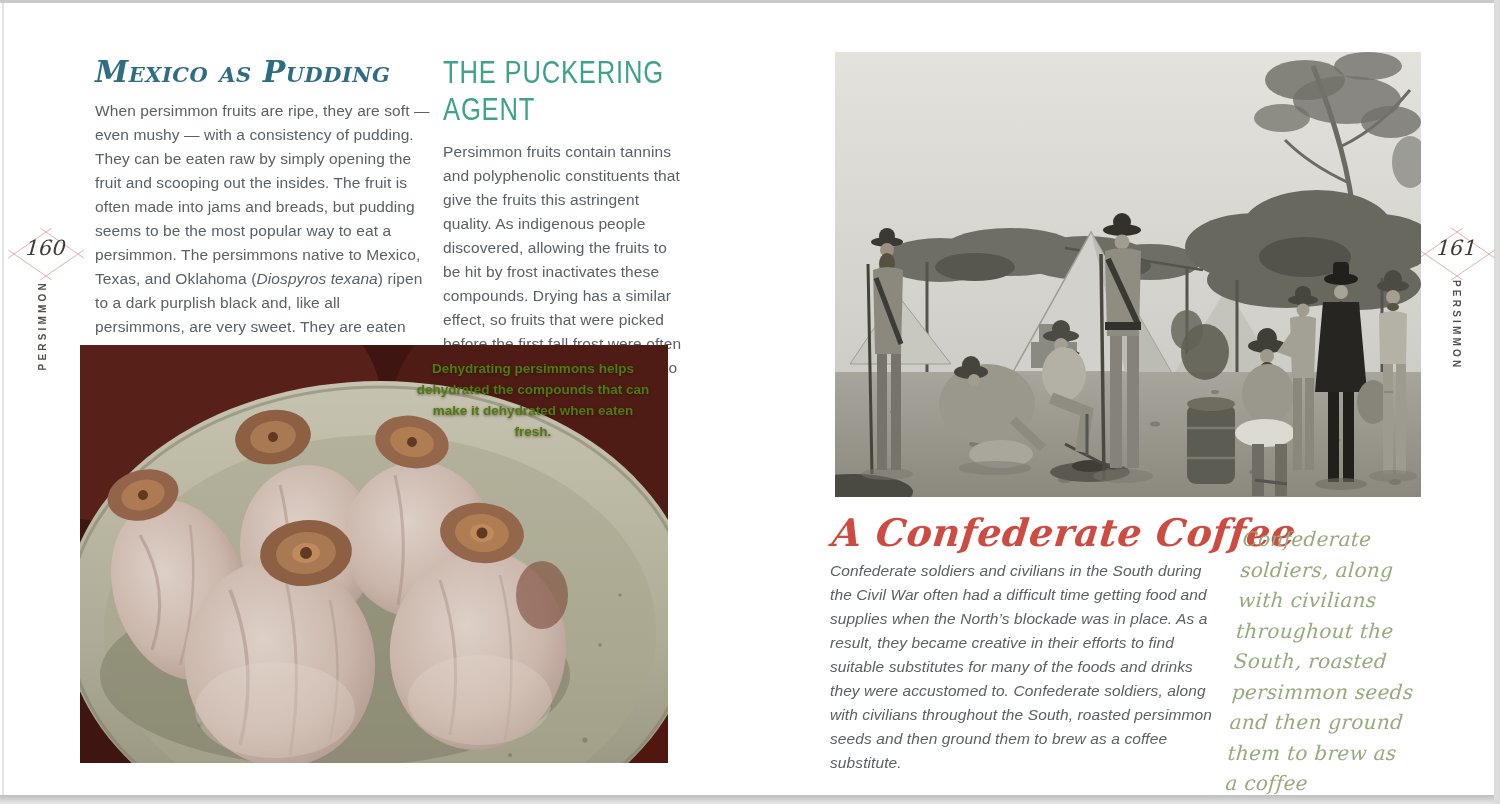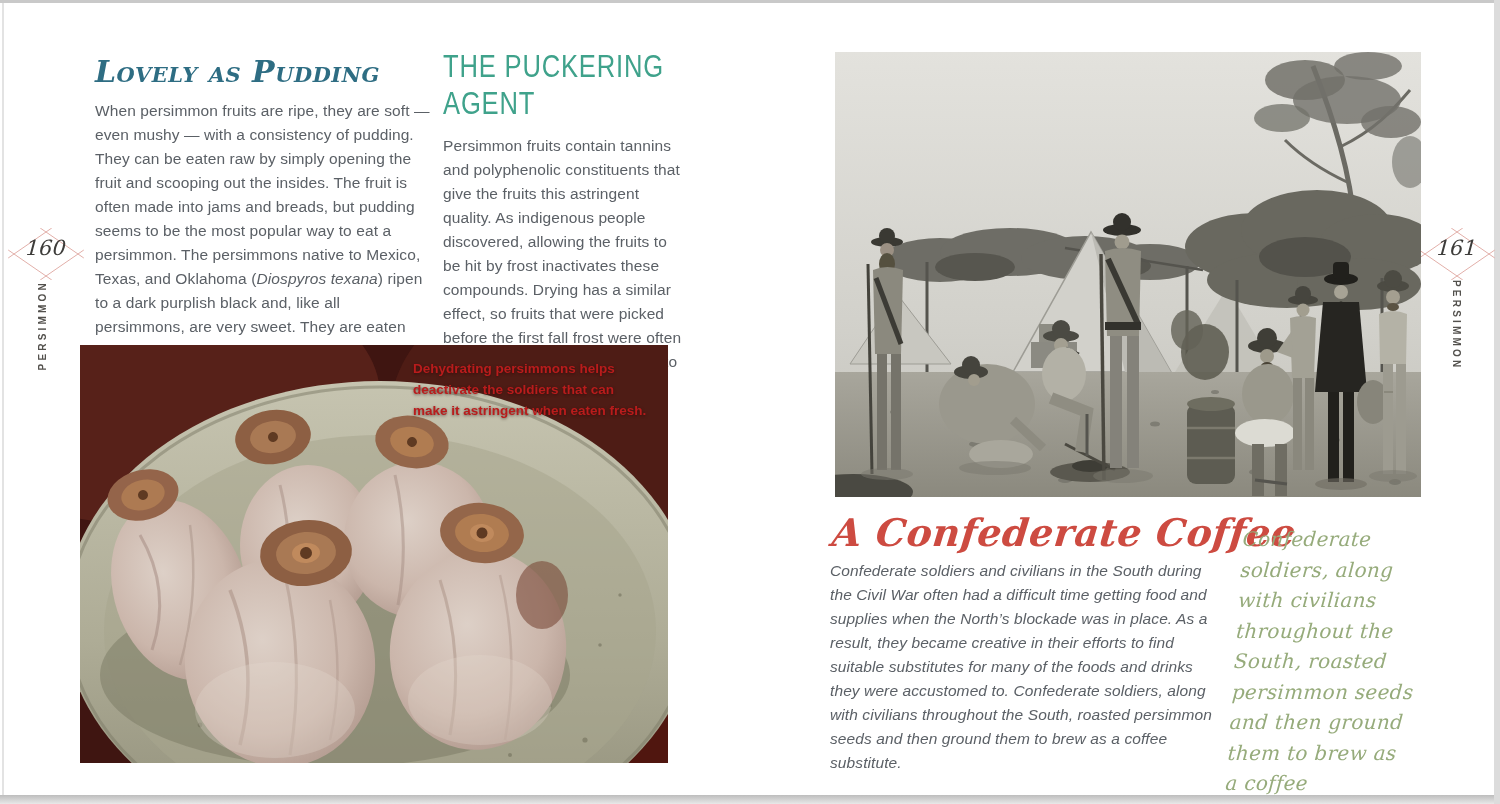--- a/index.html
+++ b/index.html
@@ -25,41 +25,41 @@
   .folio-right{left:1419px;top:228px;}
   .vlabel{
     position:absolute;writing-mode:vertical-rl;text-orientation:mixed;
     font-size:10px;letter-spacing:3.2px;color:#53514d;font-weight:600;
   }
   .vlabel-left{left:37px;top:280px;transform:rotate(180deg);}
   .vlabel-right{left:1451px;top:280px;}
 
   
   .col1{position:absolute;left:95px;top:54px;width:335px;}
-  .col2{position:absolute;left:443px;top:48px;width:240px;}
+  .col2{position:absolute;left:443px;top:54px;width:240px;}
   h2{margin:0;}
   .h-lovely{
     font-family:"DejaVu Serif",serif;font-style:italic;font-variant:small-caps;
     font-size:30px;line-height:36px;font-weight:600;color:#2e6d83;letter-spacing:.5px;
   }
   .h-puckering{
     font-size:32px;line-height:37px;font-weight:400;color:#3fa28b;letter-spacing:1px;
     transform:scaleX(.8);transform-origin:left top;white-space:nowrap;
   }
   .bodytext{
     margin:9px 0 0;font-size:15.5px;line-height:24px;color:#5b6066;letter-spacing:.1px;
   }
   .bodytext i{}
 
   
   .photo-left{position:absolute;left:80px;top:345px;width:588px;height:418px;}
   .photo-left svg,.photo-right svg{display:block;}
   .photo-caption{
-    position:absolute;top:13px;right:15px;width:240px;text-align:left;
-    font-size:13.5px;line-height:21px;font-weight:bold;color:#b91c1c;
+    position:absolute;top:13px;right:15px;width:240px;text-align:center;
+    font-size:13.5px;line-height:21px;font-weight:bold;color:#4d7c0f;
     text-shadow:0 1px 3px rgba(40,5,5,.55);
   }
   .photo-caption span{display:block;}
   .photo-right{position:absolute;left:835px;top:52px;width:586px;height:445px;}
 
   
   .h-confederate{
     position:absolute;left:830px;top:511px;
     font-family:"DejaVu Serif",serif;font-style:italic;font-size:38px;line-height:44px;
     color:#cd4b41;letter-spacing:.5px;transform:skewX(-6deg);transform-origin:left bottom;
@@ -101,21 +101,21 @@
         <line x1="32.2" y1="0" x2="75.8" y2="30"></line>
         <line x1="75.8" y1="22" x2="32.2" y2="52"></line>
         <line x1="43.8" y1="52" x2="0.2" y2="22"></line>
       </g>
     </svg>
     <div class="num">161</div>
   </div>
   <div class="vlabel vlabel-right">PERSIMMON</div>
 
   <div class="col1">
-    <h2 class="h-lovely">Lovely as Pudding</h2>
+    <h2 class="h-lovely">Mexico as Pudding</h2>
     <p class="bodytext"><span>When persimmon fruits are ripe, they are soft — even mushy — with a consistency of pudding. They can be eaten raw by simply opening the fruit and scooping out the insides. The fruit is often made into jams and breads, but pudding seems to be the most popular way to eat a persimmon. The persimmons native to Mexico, Texas, and Oklahoma (</span><i>Diospyros texana</i><span>) ripen to a dark purplish black and, like all persimmons, are very sweet. They are eaten fresh or cooked into a type of persimmon custard.</span></p>
   </div>
 
   <div class="col2">
     <h2 class="h-puckering"><span>THE PUCKERING</span><br><span>AGENT</span></h2>
     <p class="bodytext" style="margin-top:12px">Persimmon fruits contain tannins and polyphenolic constituents that give the fruits this astringent quality. As indigenous people discovered, allowing the fruits to be hit by frost inactivates these compounds. Drying has a similar effect, so fruits that were picked before the first fall frost were often dehydrated and kept in storage to be eaten during winter.</p>
   </div>
 
   <div class="photo-left">
     <svg width="588" height="418" viewBox="0 0 588 418" preserveAspectRatio="none">
@@ -218,22 +218,22 @@
           <ellipse cx="402" cy="188" rx="42" ry="30" fill="#94664a"></ellipse>
           <ellipse cx="402" cy="188" rx="27" ry="19" fill="#b07c51"></ellipse>
           <ellipse cx="402" cy="188" rx="12" ry="9" fill="#c08a5d"></ellipse>
           <circle cx="402" cy="188" r="5.5" fill="#5f3a22"></circle>
         </g>
         <ellipse cx="462" cy="250" rx="26" ry="34" fill="#7a4a38" opacity=".6"></ellipse>
       </g>
     </svg>
     <div class="photo-caption">
       <span>Dehydrating persimmons helps</span>
-      <span>deactivate the soldiers that can</span>
-      <span>make it astringent when eaten fresh.</span>
+      <span>dehydrated the compounds that can</span>
+      <span>make it dehydrated when eaten fresh.</span>
     </div>
   </div>
 
   <div class="photo-right">
     <svg width="586" height="445" viewBox="0 0 586 445" preserveAspectRatio="none">
       <defs>
         <linearGradient id="skyG" x1="0" y1="0" x2="0" y2="1">
           <stop offset="0" stop-color="#e3e2dd"></stop>
             <stop offset=".6" stop-color="#d2d1cb"></stop>
             <stop offset="1" stop-color="#c3c2bb"></stop>

